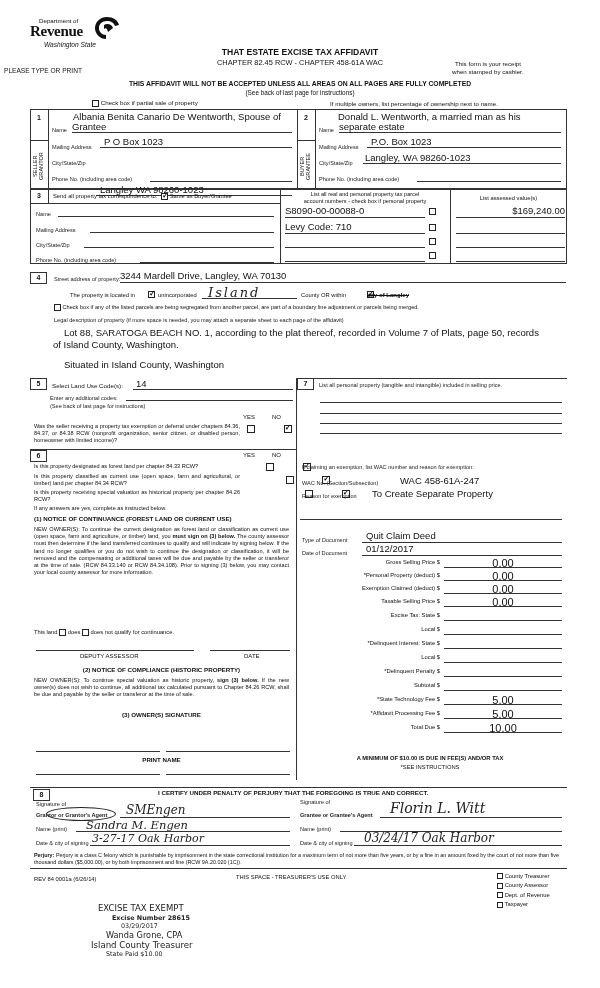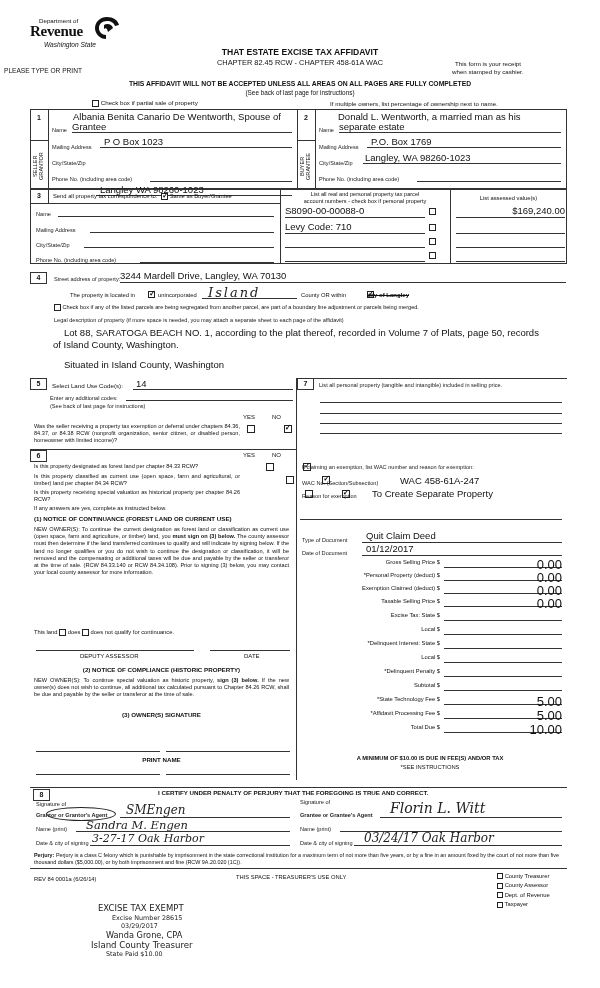--- a/index.html
+++ b/index.html
@@ -15,21 +15,21 @@
   .lbl { font-size:5.6px; color:#222; }
   .val { font-size:9.5px; color:#111; }
   .hand { font-family: "DejaVu Serif", serif; font-style: italic; color:#222; }
   .bold { font-weight:bold; }
   .center { text-align:center; }
   .right { text-align:right; }
   .vert { writing-mode: vertical-rl; transform: rotate(180deg); font-size:5.6px; text-align:center; line-height:6px; }
   .para { font-size:5.6px; line-height:7.2px; text-align:justify; }
   .fee-row { position:absolute; left:300px; width:262px; height:12px; }
   .fee-row .fl { position:absolute; right:122px; top:2px; font-size:5.8px; }
-  .fee-row .fv { position:absolute; left:144px; width:118px; top:0; height:11px; border-bottom:0.8px solid #333; text-align:right; font-size:13px; }
+  .fee-row .fv { position:absolute; left:144px; width:118px; top:0; height:11px; border-bottom:0.8px solid #333; text-align:center; font-size:11px; }
 </style>
 </head>
 <body>
 
 
 
 
 <div class="abs" style="left:30px;top:16px;width:72px;height:40px;">
   <div class="abs" style="left:9px;top:1px;font-size:6.2px;">Department of</div>
   <div class="abs" style="left:0;top:7px;font-family:'Liberation Serif',serif;font-weight:bold;font-size:15px;letter-spacing:-0.3px;">Revenue</div>
@@ -89,21 +89,21 @@
 <div class="abs vert" style="left:299px;top:148px;height:36px;width:14px;">
   <span>BUYER</span><br><span>GRANTEE</span>
 </div>
 <div class="abs val" style="left:338px;top:111px;">Donald L. Wentworth, a married man as his</div>
 <div class="abs lbl" style="left:319px;top:127px;">Name</div>
 <div class="abs val line" style="left:339px;top:121px;width:222px;height:12px;">
   <span>separate estate</span>
 </div>
 <div class="abs lbl" style="left:319px;top:144px;">Mailing Address</div>
 <div class="abs val line" style="left:367px;top:136px;width:194px;height:12px;padding-left:4px;">
-  <span>P.O. Box 1769</span>
+  <span>P.O. Box 1023</span>
 </div>
 <div class="abs lbl" style="left:319px;top:160px;">City/State/Zip</div>
 <div class="abs val line" style="left:363px;top:152px;width:198px;height:12px;padding-left:2px;">
   <span>Langley, WA 98260-1023</span>
 </div>
 <div class="abs lbl" style="left:319px;top:176px;">Phone No. (including area code)</div>
 <div class="abs line" style="left:417px;top:172px;width:144px;height:10px;"></div>
 
 
 <div class="abs box" style="left:30px;top:189px;width:537px;height:75px;"></div>
@@ -376,21 +376,21 @@
 <div class="abs" style="left:497px;top:872px;font-size:5.8px;line-height:9.4px;">
   <div><span class="cb" style="width:6px;height:6px;"></span> <span>County Treasurer</span></div>
   <div><span class="cb" style="width:6px;height:6px;"></span> <span>County Assessor</span></div>
   <div><span class="cb" style="width:6px;height:6px;"></span> <span>Dept. of Revenue</span></div>
   <div><span class="cb" style="width:6px;height:6px;"></span> <span>Taxpayer</span></div>
 </div>
 
 
 <div class="abs" style="left:88px;top:903px;width:140px;color:#222;">
   <div style="font-family:'DejaVu Sans',sans-serif;font-size:8.5px;padding-left:10px;">EXCISE TAX EXEMPT</div>
-  <div style="font-family:'DejaVu Sans',sans-serif;font-size:6.4px;padding-left:24px;margin-top:1px;">Excise Number 28615</div>
+  <div style="font-family:'DejaVu Sans',sans-serif;font-size:6.4px;padding-left:24px;margin-top:1px;font-weight:bold;">Excise Number 28615</div>
   <div style="font-family:'DejaVu Sans',sans-serif;font-size:6.4px;padding-left:33px;">03/29/2017</div>
   <div style="font-family:'DejaVu Sans',sans-serif;font-size:8.2px;padding-left:18px;">Wanda Grone, CPA</div>
   <div style="font-family:'DejaVu Sans',sans-serif;font-size:8.6px;padding-left:3px;">Island County Treasurer</div>
   <div style="font-family:'DejaVu Sans',sans-serif;font-size:6.4px;padding-left:18px;">State Paid $10.00</div>
 </div>
 
 
 
 
 </body></html>

